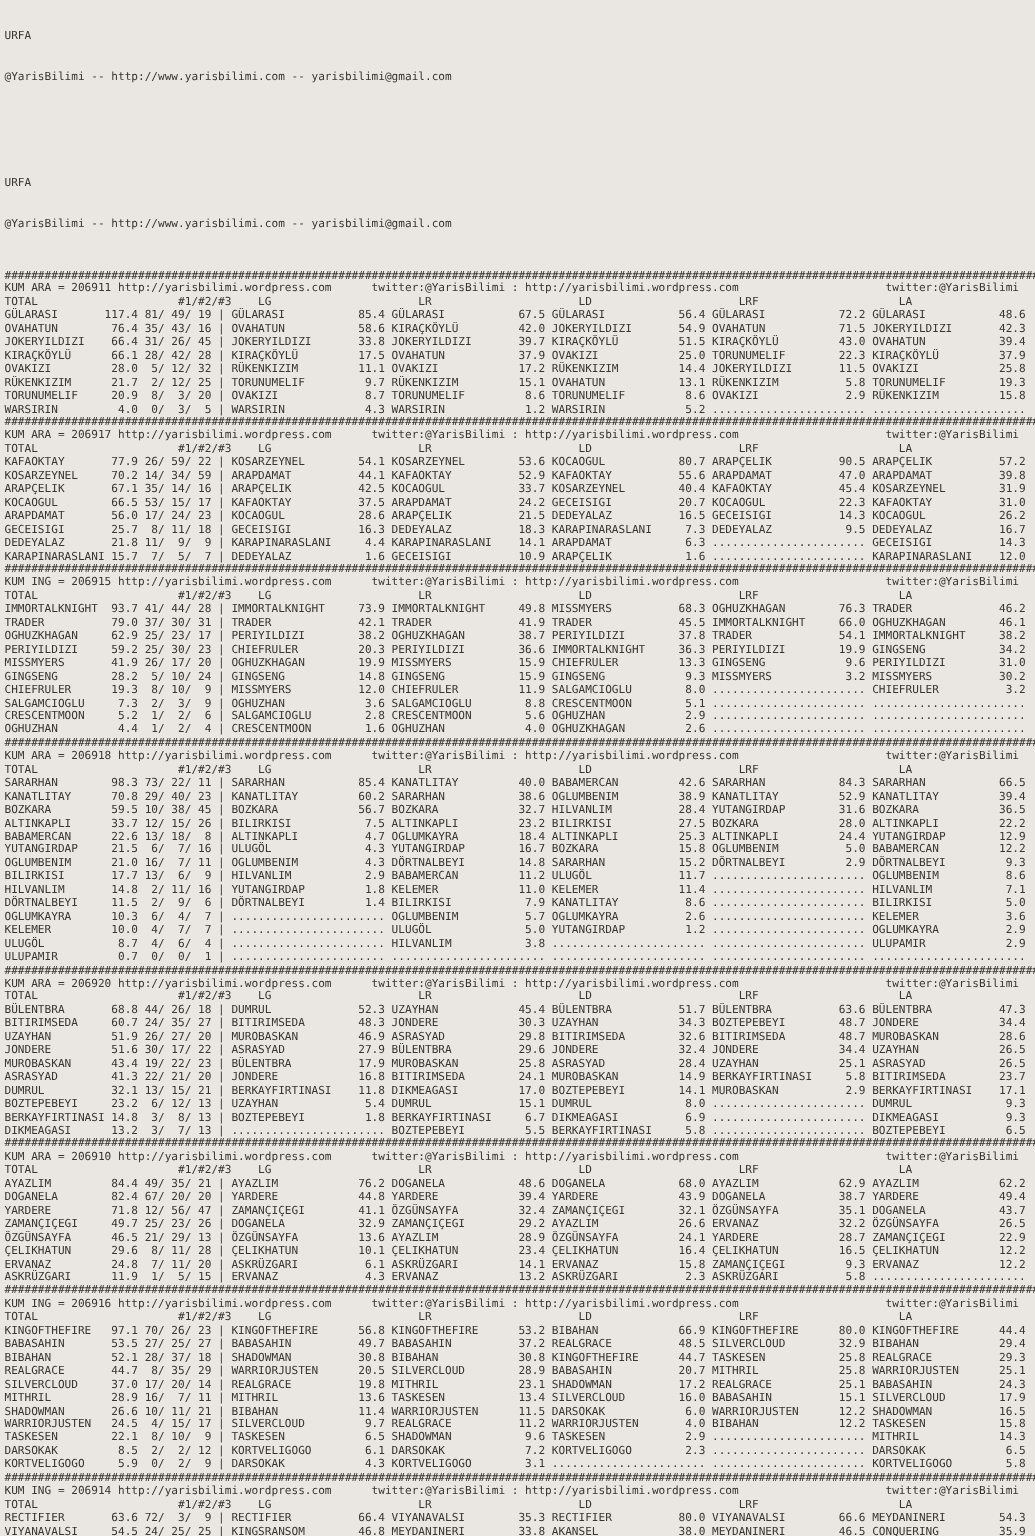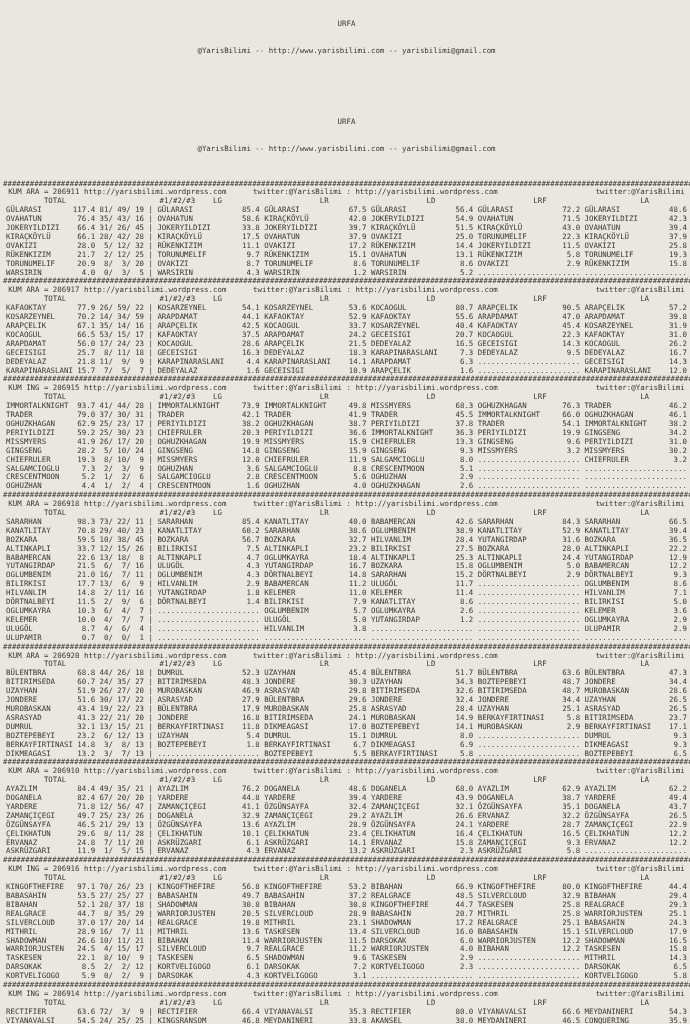--- a/index.html
+++ b/index.html
@@ -8,21 +8,20 @@
     background:#eae6e1;
     padding:2px 0 0 3px;
     font-family:"DejaVu Sans Mono", monospace;
   }
   .mono {
     font-family:"DejaVu Sans Mono", monospace;
     font-size:7.4px;
     line-height:8.9px;
     white-space:pre;
     color:#39352f;
-    text-align:center;
   }
   .masthead-top { margin-bottom:27px; }
   .masthead-repeat { margin-bottom:8px; }
   .sec { white-space:pre; }
 </style>
 </head>
 <body style="background: rgb(234, 230, 225);">
 
 <div>
 

